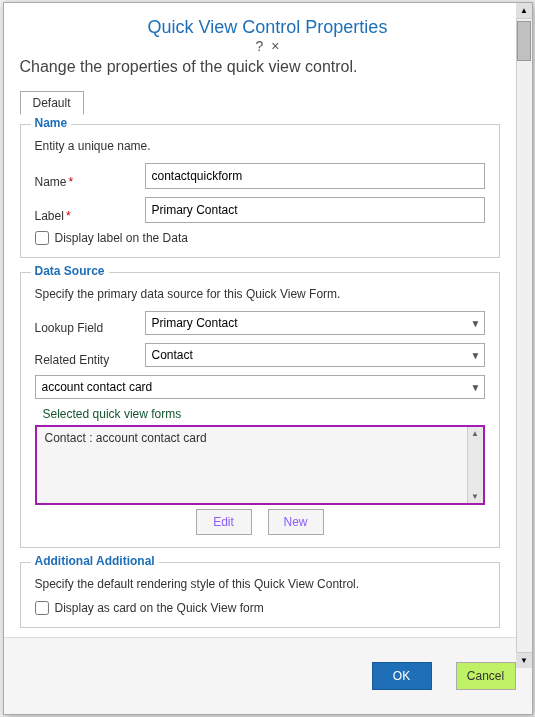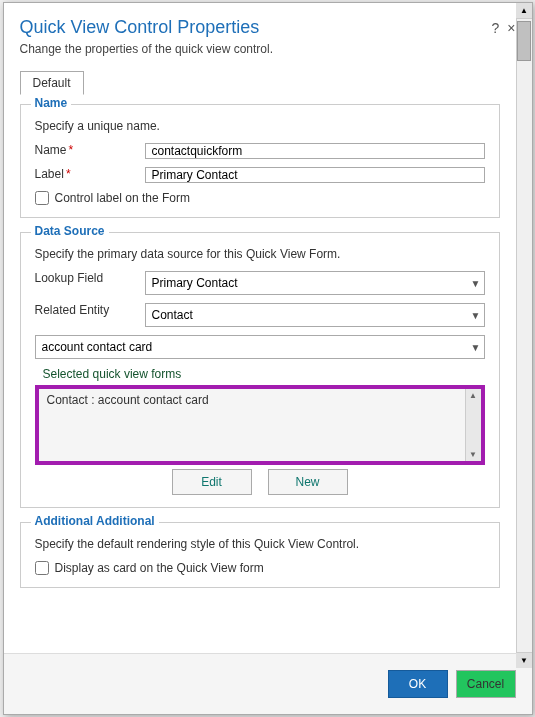--- a/index.html
+++ b/index.html
@@ -28,38 +28,39 @@
       background: #fff;
       padding: 14px 16px 8px 16px;
       border-bottom: none;
       display: flex;
       flex-direction: column;
     }
     .dialog-title-row {
       display: flex;
       align-items: center;
       justify-content: space-between;
+      flex-direction: column;
     }
     .dialog-title {
       font-size: 18px;
       color: #1e6fb8;
       font-weight: 400;
     }
     .dialog-title-icons {
       display: flex;
       gap: 8px;
       color: #555;
       font-size: 14px;
     }
     .dialog-title-icons span {
       cursor: pointer;
       color: #555;
     }
     .dialog-subtitle {
-      font-size: 12px;
+      font-size: 16px;
       color: #444;
       margin-top: 4px;
     }
     .dialog-body {
       flex: 1;
       overflow-y: auto;
       padding: 0 16px 8px 16px;
     }
     .tab-bar {
       display: flex;
@@ -98,36 +99,36 @@
       font-weight: 600;
     }
     .section-desc {
       font-size: 12px;
       color: #333;
       margin-bottom: 10px;
       margin-top: 4px;
     }
     .form-row {
       display: flex;
-      align-items: flex-start;
+      align-items: flex-end;
       margin-bottom: 8px;
     }
     .form-label {
       width: 110px;
       font-size: 12px;
       color: #333;
       flex-shrink: 0;
     }
     .required-star {
       color: #c00;
       margin-left: 2px;
     }
     .form-input {
       flex: 1;
-      height: 16px;
+      height: 26px;
       border: 1px solid #aaa;
       padding: 2px 6px;
       font-size: 12px;
       outline: none;
     }
     .checkbox-row {
       display: flex;
       align-items: center;
       gap: 6px;
       margin-top: 4px;
@@ -165,21 +166,21 @@
       color: #555;
     }
     .selected-label {
       font-size: 12px;
       color: #14532d;
       margin-bottom: 4px;
       margin-left: 8px;
     }
     .listbox {
       width: 100%;
-      border: 4px solid #a21caf;
+      border: 2px solid #a21caf;
       min-height: 70px;
       background: #f5f5f5;
       position: relative;
     }
     .listbox-item {
       padding: 4px 8px;
       font-size: 12px;
       color: #333;
     }
     .listbox-scrollbar {
@@ -201,50 +202,50 @@
       padding: 2px;
       cursor: pointer;
     }
     .btn-row {
       display: flex;
       justify-content: center;
       gap: 16px;
       margin-top: 4px;
     }
     .btn {
-      width: 80px;
+      width: 56px;
       height: 26px;
       font-size: 12px;
       border: 1px solid #aaa;
       background: #f5f5f5;
       cursor: pointer;
-      color: #0f766e;
+      color: #8b5cf6;
     }
     .dialog-footer {
       display: flex;
       justify-content: flex-end;
-      padding: 16px 16px;
-      gap: 8px;
+      padding: 24px 16px;
+      gap: 24px;
       border-top: 1px solid #ddd;
       background: #f5f5f5;
     }
     .btn-primary {
       width: 60px;
       height: 28px;
       font-size: 12px;
       background: #1e6fb8;
       color: #fff;
       border: 1px solid #155a9a;
       cursor: pointer;
     }
     .btn-secondary {
       width: 60px;
       height: 28px;
       font-size: 12px;
-      background: #22c55e;
+      background: #bef264;
       color: #333;
       border: 1px solid #aaa;
       cursor: pointer;
     }
     .right-scrollbar {
       position: absolute;
       right: 0;
       top: 0;
       bottom: 46px;
       width: 16px;
@@ -304,39 +305,39 @@
   </div>
 
   <div class="dialog-body" style="position:relative; padding-right: 32px;">
 
     <div class="tab-bar">
       <div class="tab active">Default</div>
     </div>
 
     <div class="section">
       <span class="section-legend">Name</span>
-      <div class="section-desc">Specify a unique name.</div>
+      <div class="section-desc">Entity a unique name.</div>
 
       <div class="form-row">
         <label class="form-label">
           <span>Name</span><span class="required-star">*</span>
         </label>
         <input class="form-input" type="text" value="contactquickform" style="">
       </div>
 
       <div class="form-row">
         <label class="form-label">
           <span>Label</span><span class="required-star">*</span>
         </label>
         <input class="form-input" type="text" value="Primary Contact" style="">
       </div>
 
       <div class="checkbox-row">
         <input type="checkbox" style="">
-        <span class="checkbox-label">Control label on the Form</span>
+        <span class="checkbox-label">Display label on the Data</span>
       </div>
     </div>
 
     <div class="section">
       <span class="section-legend">Data Source</span>
       <div class="section-desc">Specify the primary data source for this Quick View Form.</div>
 
       <div class="form-row">
         <label class="form-label">Lookup Field</label>
         <div class="select-wrapper">

